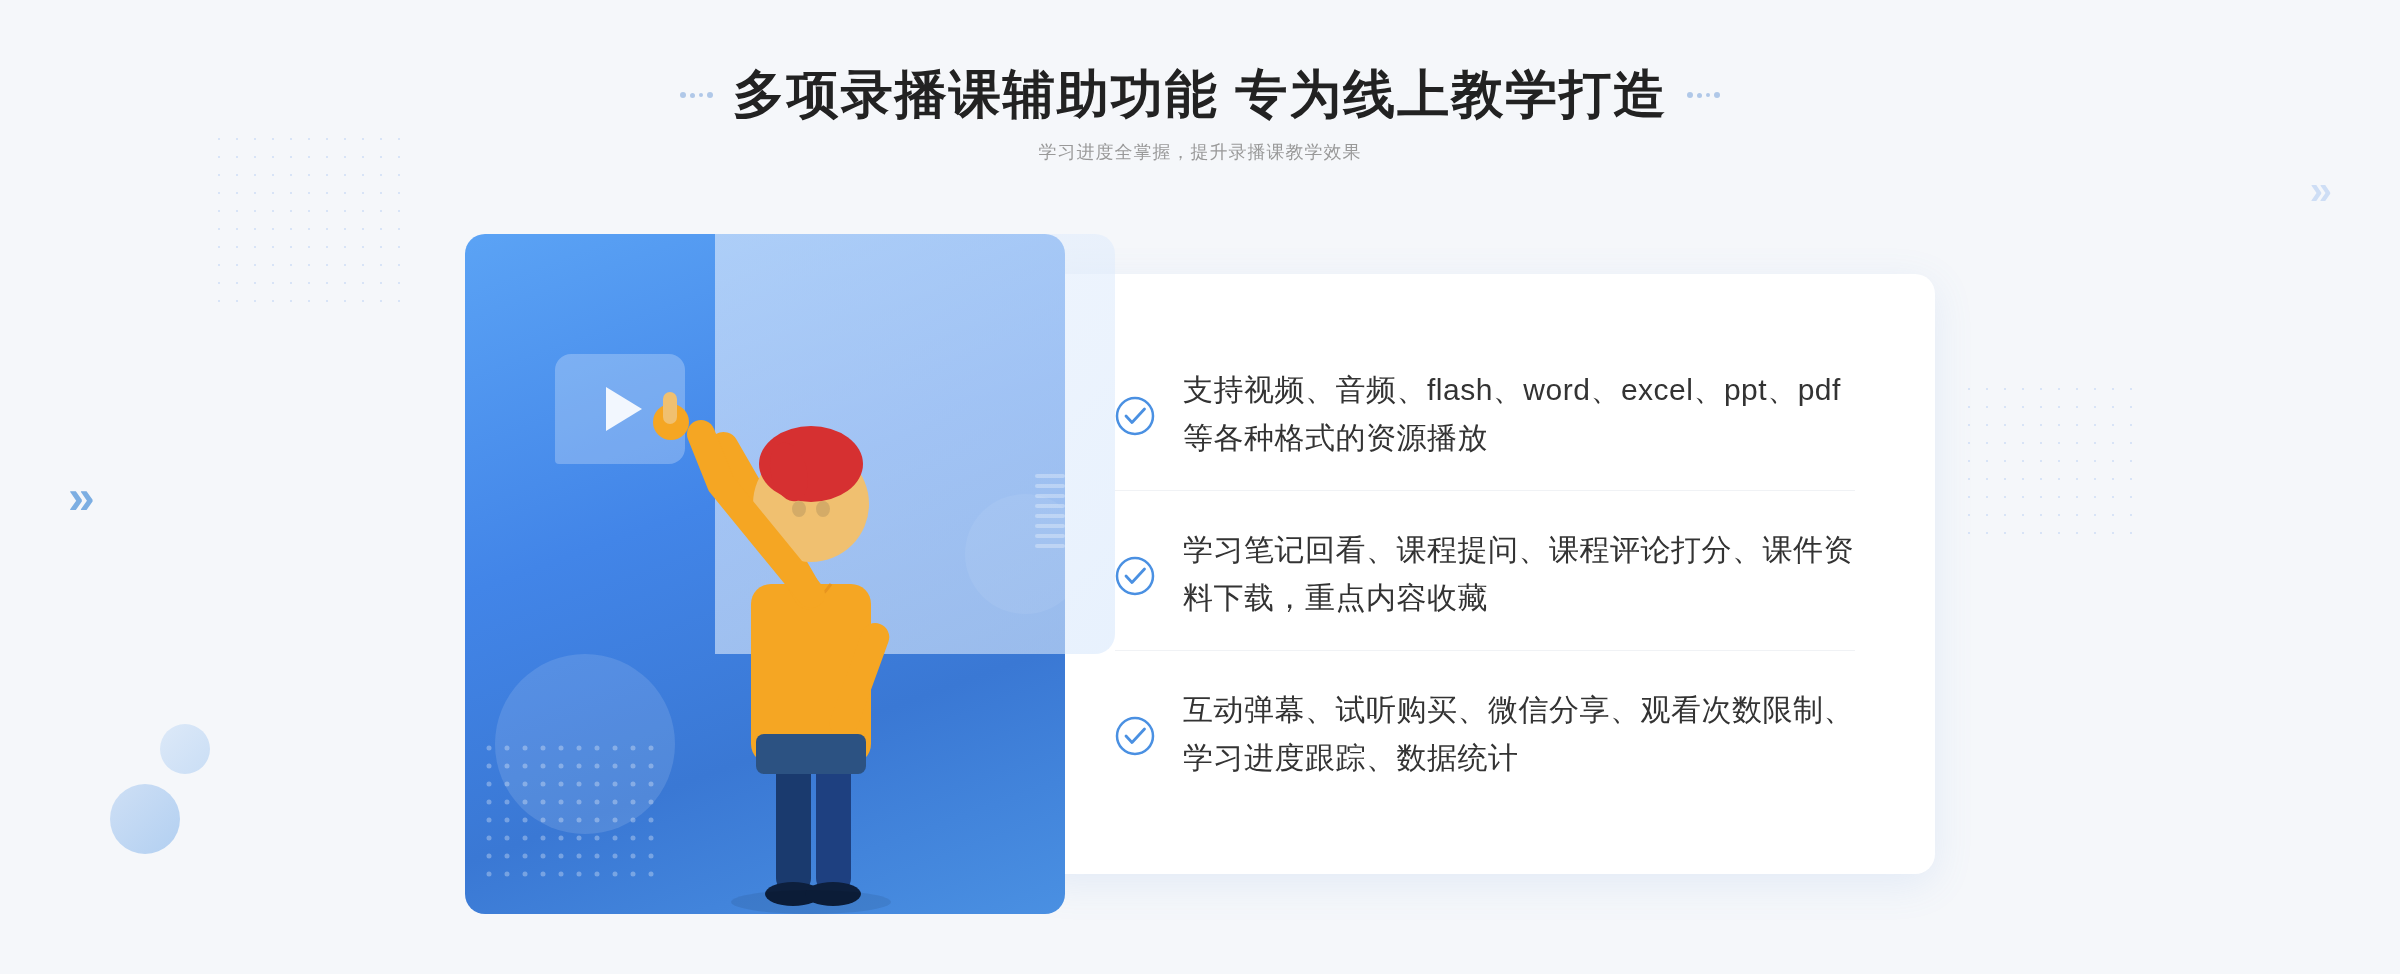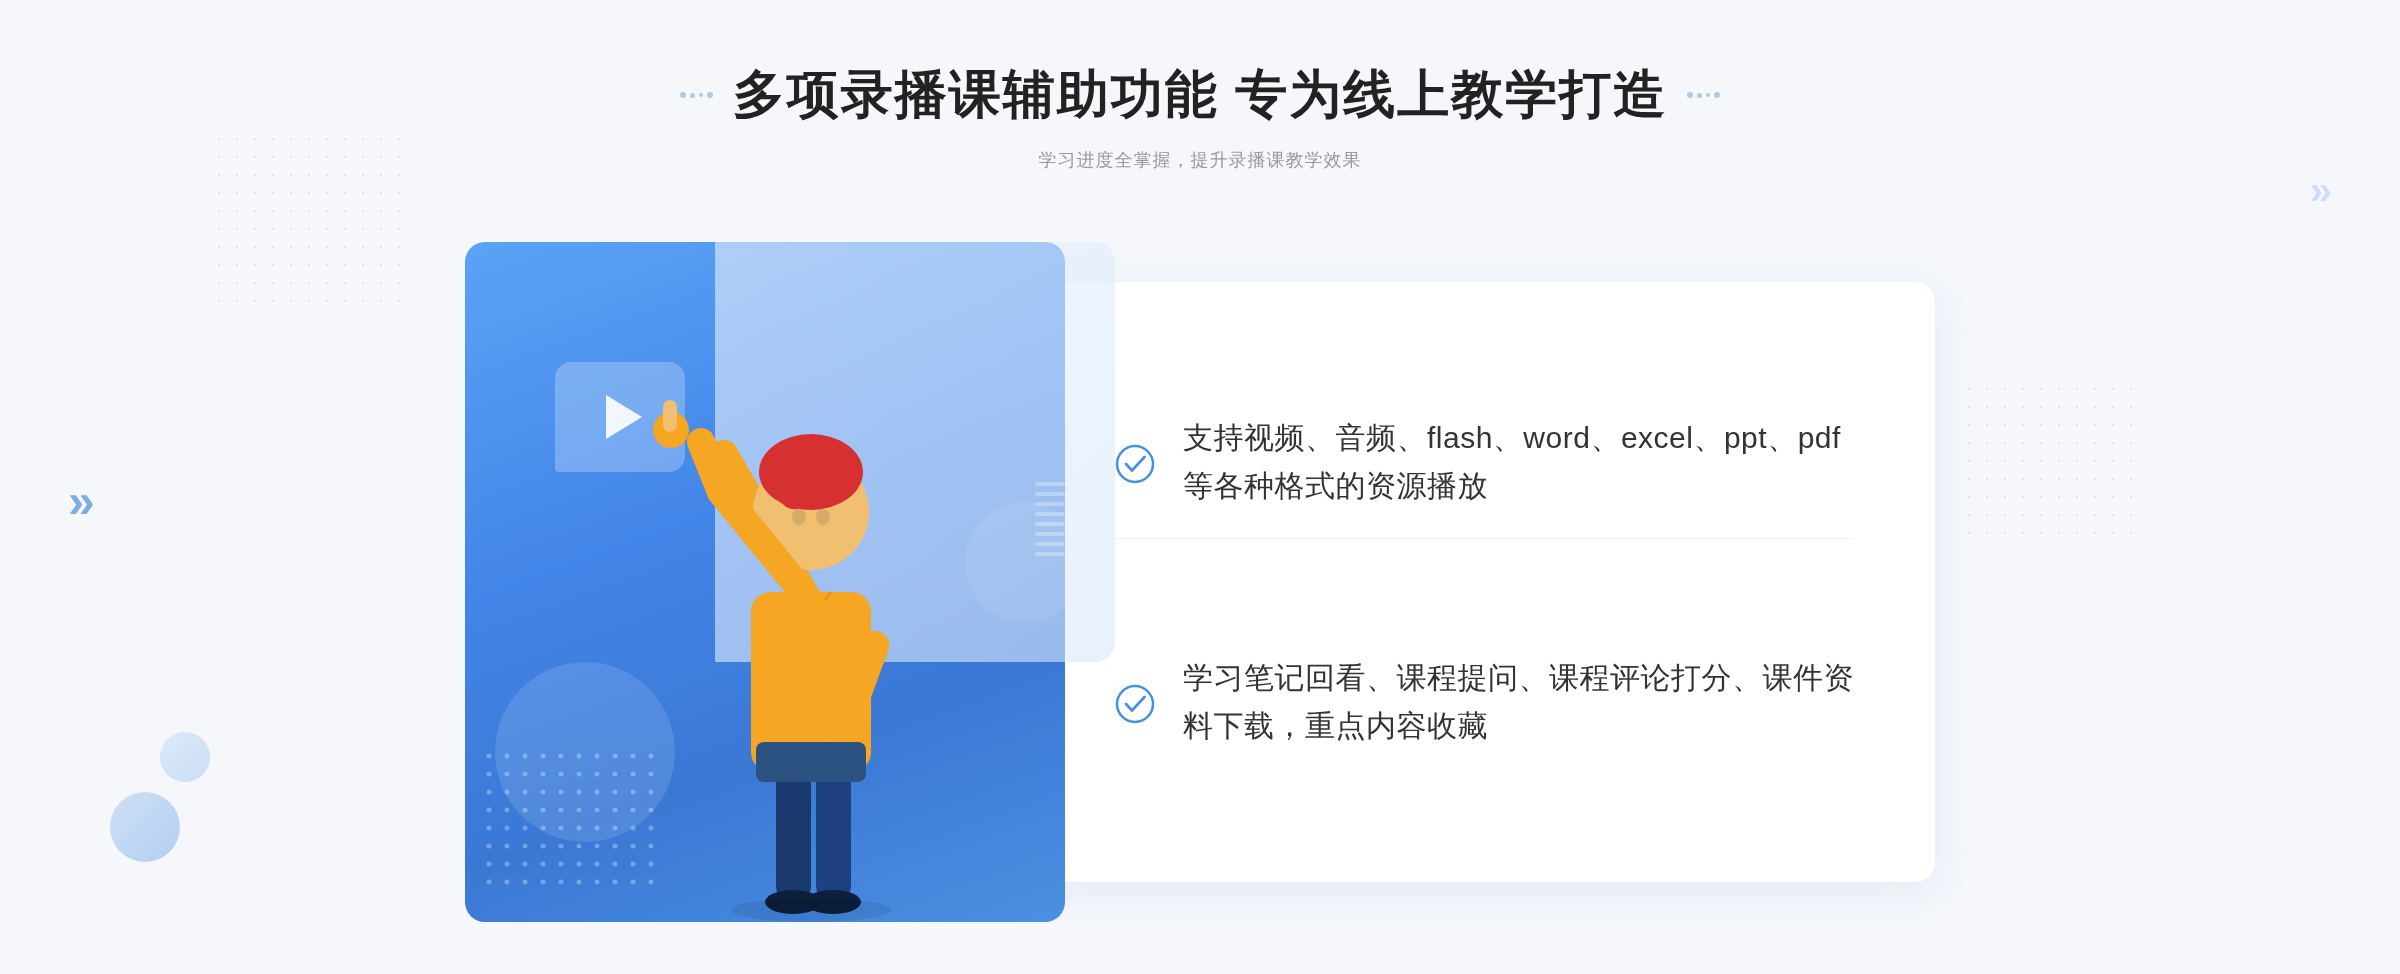--- a/index.html
+++ b/index.html
@@ -82,21 +82,21 @@
       text-align: center;
       margin-bottom: 70px;
       position: relative;
     }
 
     .header-title-row {
       display: flex;
       align-items: center;
       justify-content: center;
       gap: 20px;
-      margin-bottom: 18px;
+      margin-bottom: 10px;
     }
 
     .title-decorator {
       display: flex;
       gap: 4px;
       align-items: center;
     }
 
     .title-decorator span {
       display: inline-block;
@@ -423,16 +423,25 @@
       <div class="feature-item">
         <div class="check-icon">
           <svg viewBox="0 0 40 40" fill="none" xmlns="http://www.w3.org/2000/svg">
             <circle cx="20" cy="20" r="18" stroke="#4a90e2" stroke-width="2.5" fill="none"></circle>
             <path d="M11 20 L17 26.5 L29.5 13" stroke="#4a90e2" stroke-width="2.8" stroke-linecap="round" stroke-linejoin="round"></path>
           </svg>
         </div>
         <span class="feature-text">学习笔记回看、课程提问、课程评论打分、课件资料下载，重点内容收藏</span>
       </div>
 
+      <div class="feature-item">
+        <div class="check-icon">
+          <svg viewBox="0 0 40 40" fill="none" xmlns="http://www.w3.org/2000/svg">
+            <circle cx="20" cy="20" r="18" stroke="#4a90e2" stroke-width="2.5" fill="none"></circle>
+            <path d="M11 20 L17 26.5 L29.5 13" stroke="#4a90e2" stroke-width="2.8" stroke-linecap="round" stroke-linejoin="round"></path>
+          </svg>
+        </div>
+        <span class="feature-text">互动弹幕、试听购买、微信分享、观看次数限制、学习进度跟踪、数据统计</span>
+      </div>
 
     </div>
   </div>
 </div>
 
 </body></html>

